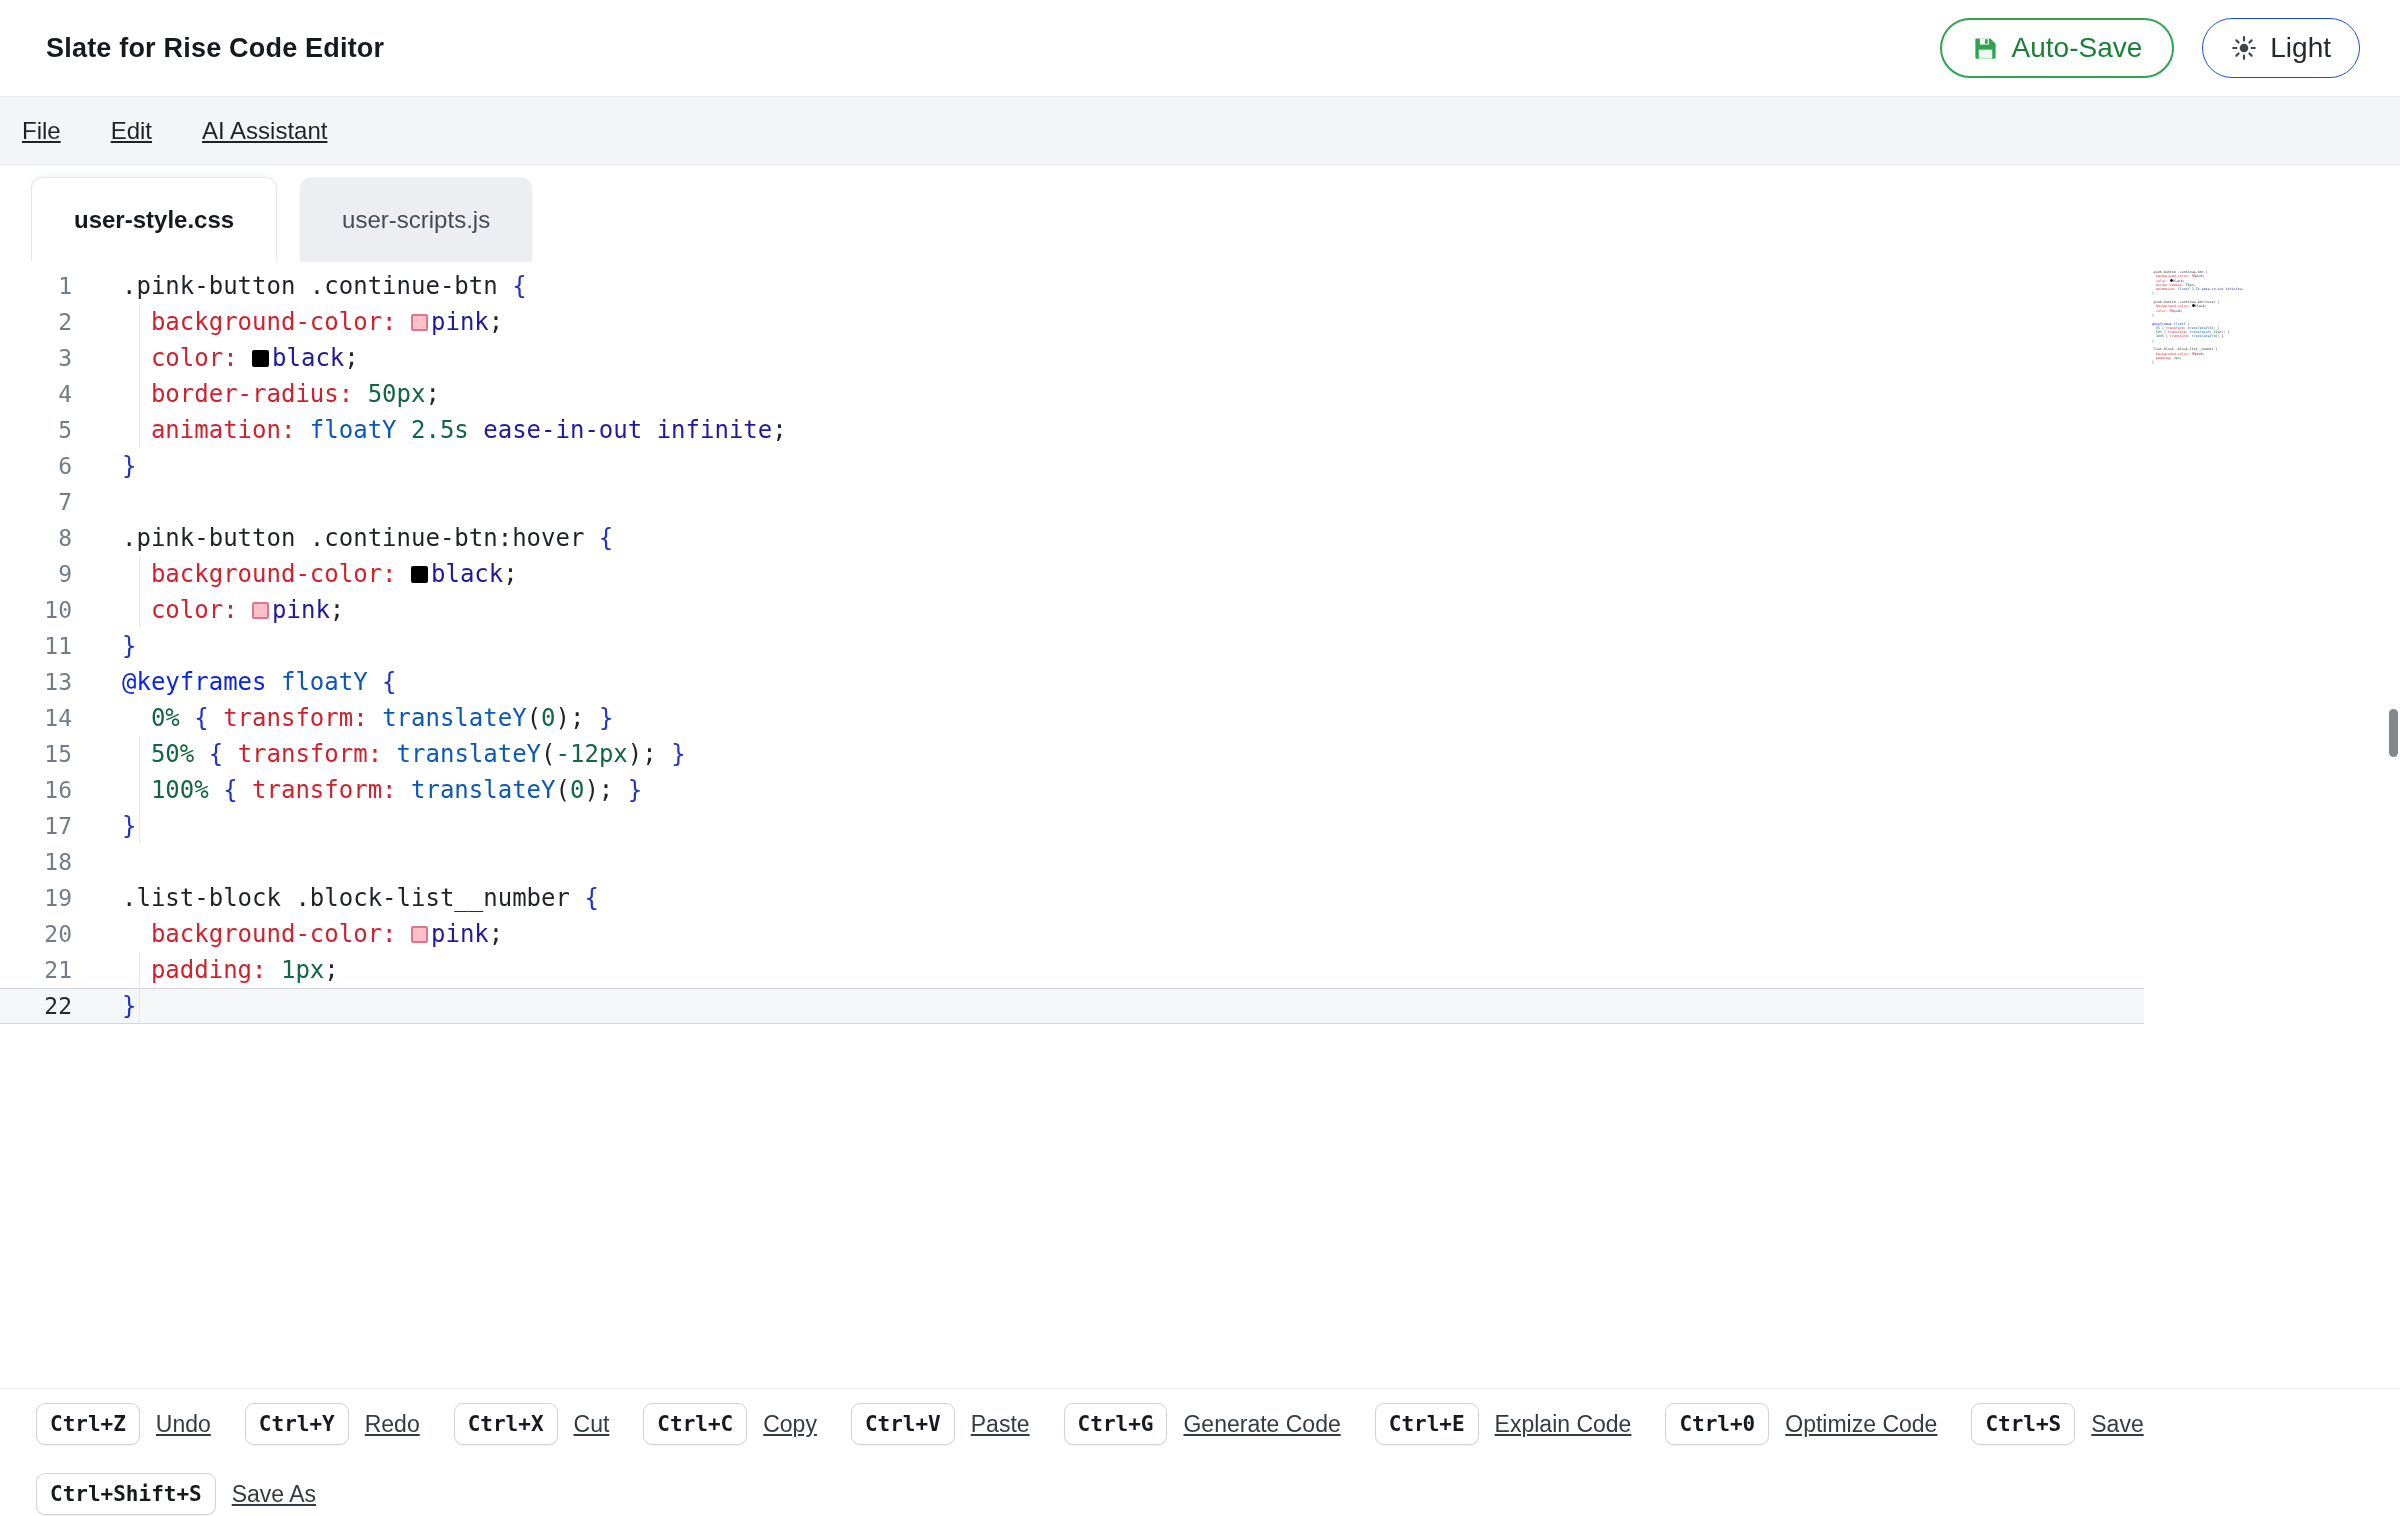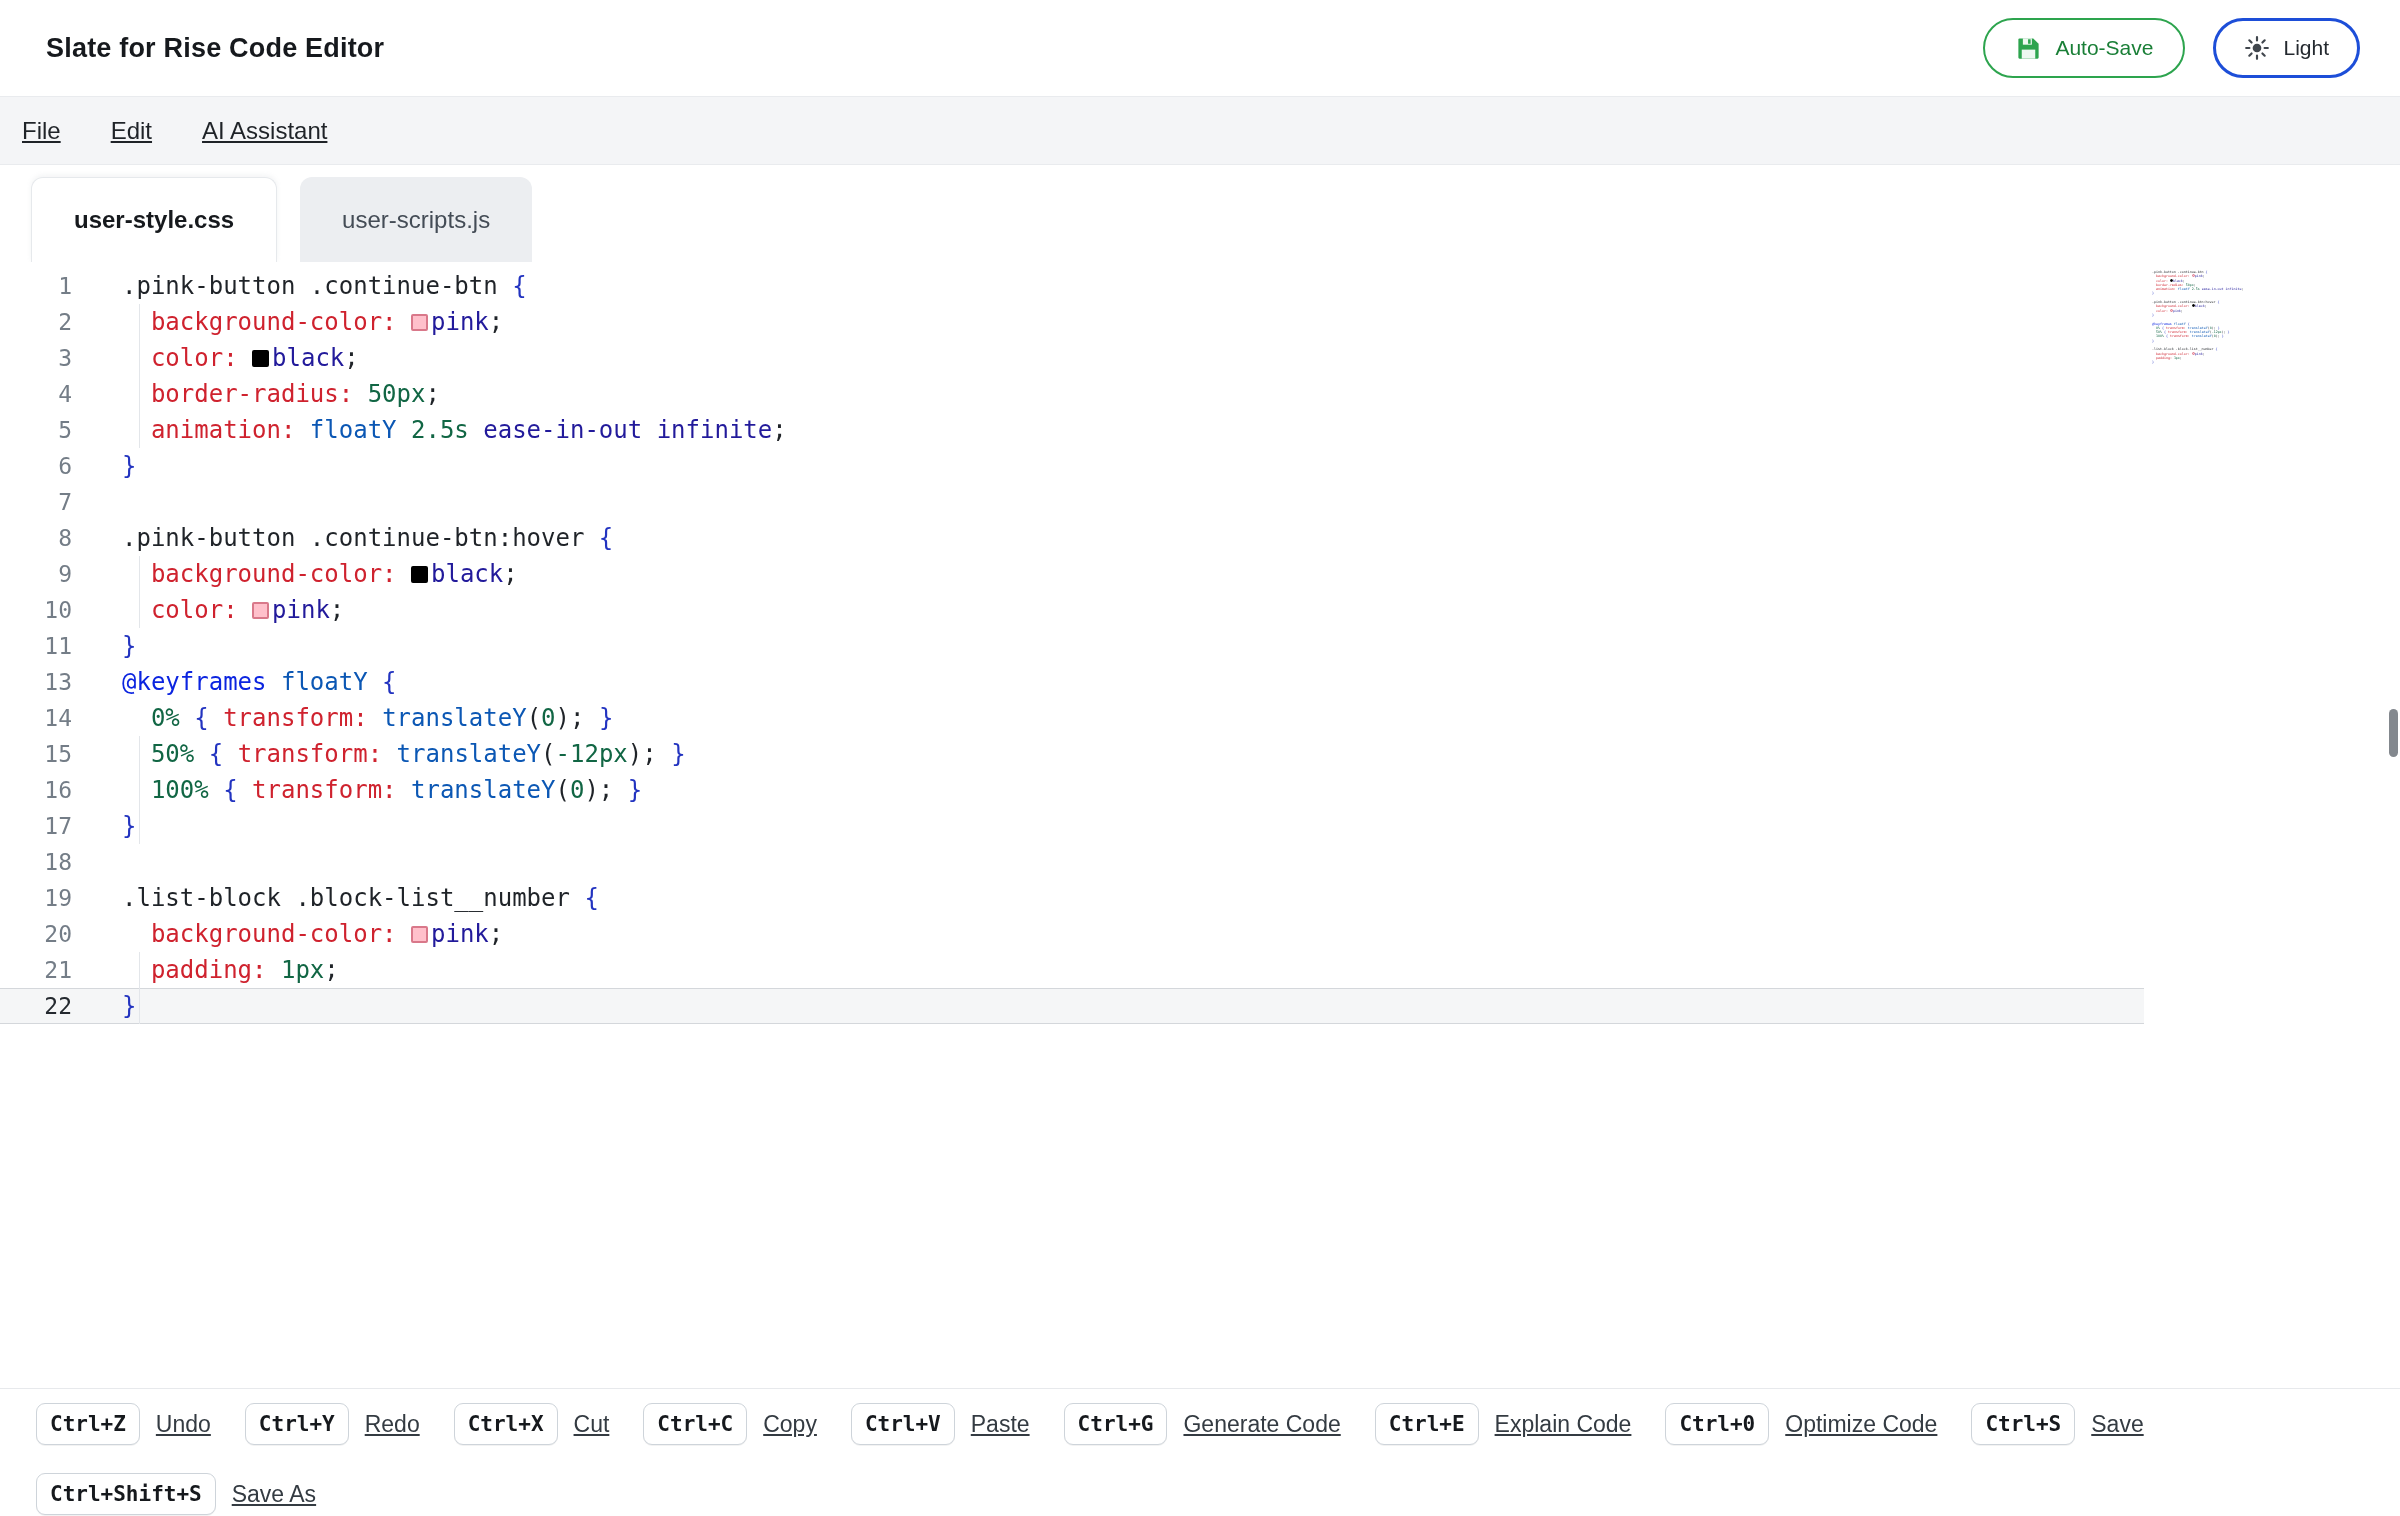--- a/index.html
+++ b/index.html
@@ -4,23 +4,23 @@
 <style>
   * { margin:0; padding:0; box-sizing:border-box; }
   html,body { width:2400px; height:1516px; overflow:hidden; }
   body { font-family:"Liberation Sans", sans-serif; background:#fff; color:#1f2328; }
   .page { position:relative; width:2400px; height:1516px; background:#5eead4; }
 
   
   .header { height:96px; display:flex; align-items:center; justify-content:space-between; padding:0 40px 0 46px; background:#fff; }
   .title { font-size:27px; font-weight:700; letter-spacing:.2px; color:#16191d; }
   .header-actions { display:flex; align-items:center; gap:28px; }
-  .btn { display:flex; align-items:center; gap:13px; height:60px; border-radius:30px; font-size:21px; background:#fff; cursor:pointer; font-family:"Liberation Sans",sans-serif; }
+  .btn { display:flex; align-items:center; gap:13px; height:60px; border-radius:30px; font-size:28px; background:#fff; cursor:pointer; font-family:"Liberation Sans",sans-serif; }
   .autosave { border:2px solid #2da44e; color:#1a7f37; padding:0 30px; font-weight:500; }
-  .theme { border:3px solid #1d4ed8; color:#24292f; padding:0 28px; }
+  .theme { border:1px solid #1d4ed8; color:#24292f; padding:0 28px; }
 
   
   .menubar { height:69px; background:#f4f5f7; border-top:1px solid #e9ebee; border-bottom:1px solid #e9ebee; display:flex; align-items:center; padding:0 22px; gap:50px; }
   .menu-item { font-size:24px; color:#1f2328; cursor:pointer;text-decoration:underline; }
 
   
   .tabbar { height:97px; display:flex; align-items:flex-end; padding-left:31px; background:#fff; }
   .tab { height:85px; display:flex; align-items:center; padding:0 42px; font-size:24px; border-radius:12px 12px 0 0; cursor:pointer; }
   .tab + .tab { margin-left:23px; }
   .tab.active { background:#fff; border:1px solid #e6e9ec; border-bottom:none; font-weight:700; color:#16191d; box-shadow:0 -2px 5px rgba(140,149,159,.10); }

